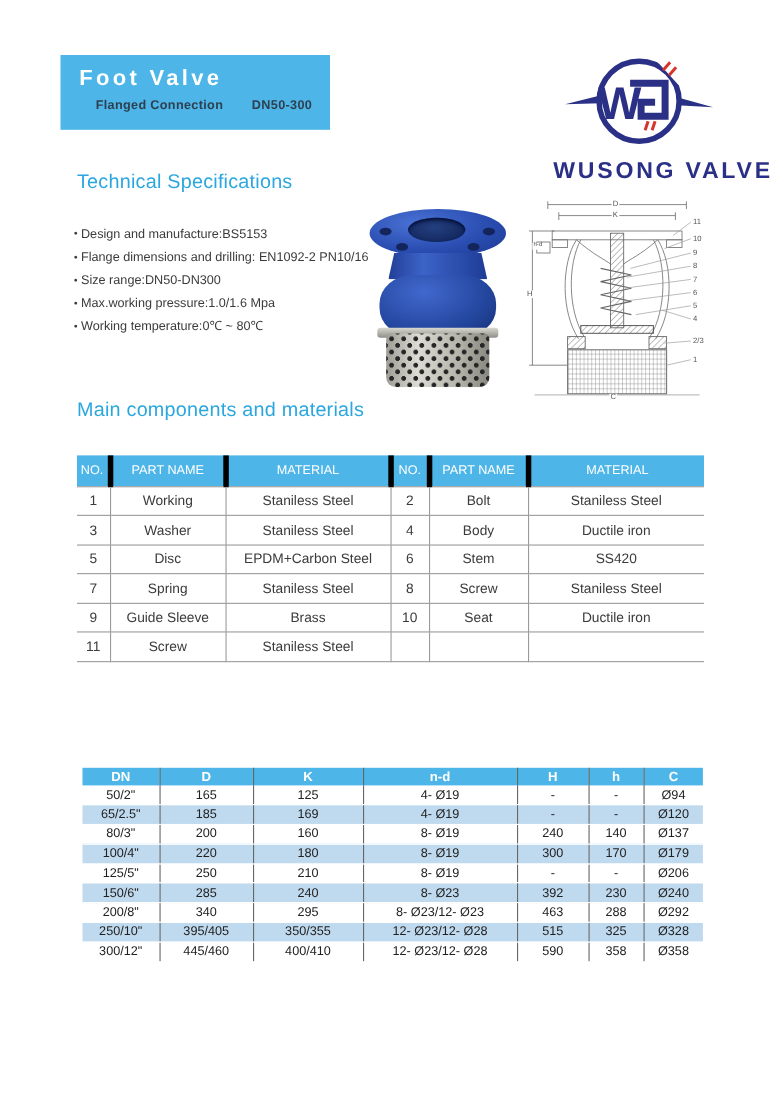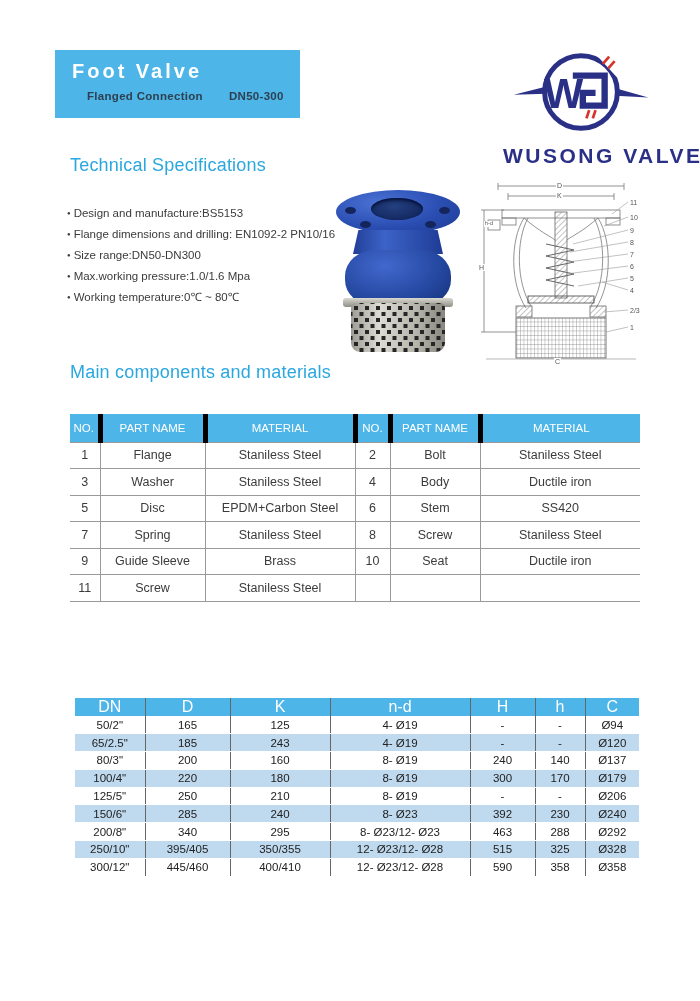--- a/index.html
+++ b/index.html
@@ -70,21 +70,21 @@
   .comp th{background:var(--accent);color:#fff;font-size:11.5px;font-weight:400;height:28px;border-right:5px solid #000000;}
   .comp th:last-child{border-right:none;}
   .comp td{border:1px solid var(--border);text-align:center;font-size:12.5px;height:26.5px;color:#3b3b3b;}
   .comp td:first-child{border-left:none;} .comp td:last-child{border-right:none;}
   .comp th:nth-child(1){width:30px;} .comp th:nth-child(2){width:105px;}
   .comp th:nth-child(3){width:150px;} .comp th:nth-child(4){width:35px;}
   .comp th:nth-child(5){width:90px;}  .comp th:nth-child(6){width:160px;}
 
   
   .dims{position:absolute;left:75px;top:698px;width:564px;}
-  .dims th{background:var(--accent);color:#fff;font-size:16px;font-weight:400;height:16px;border-left:1px solid var(--dimborder);}
+  .dims th{background:var(--accent);color:#fff;font-size:12px;font-weight:700;height:16px;border-left:1px solid var(--dimborder);}
   .dims td{text-align:center;font-size:11.5px;height:17.8px;color:#222;border-left:1px solid var(--dimborder);border-bottom:1px solid #fff;}
   .dims th:first-child,.dims td:first-child{border-left:none;}
   .dims tbody tr:nth-child(even){background:var(--rowalt);}
   .dims th:nth-child(1){width:70px;} .dims th:nth-child(2){width:85px;}
   .dims th:nth-child(3){width:100px;} .dims th:nth-child(4){width:140px;}
   .dims th:nth-child(5){width:65px;} .dims th:nth-child(6){width:50px;}
   .dims th:nth-child(7){width:54px;}
 </style>
 </head>
 <body>
@@ -212,21 +212,21 @@
           <th>PART NAME</th>
           <th>MATERIAL</th>
           <th>NO.</th>
           <th>PART NAME</th>
           <th>MATERIAL</th>
         </tr>
       </thead>
     <tbody>
         <tr>
           <td>1</td>
-          <td>Flange</td>
+          <td>Working</td>
           <td>Staniless Steel</td>
           <td>2</td>
           <td>Bolt</td>
           <td>Staniless Steel</td>
         </tr>
         <tr>
           <td>3</td>
           <td>Washer</td>
           <td>Staniless Steel</td>
           <td>4</td>
@@ -286,21 +286,21 @@
           <td>165</td>
           <td>125</td>
           <td>4- Ø19</td>
           <td>-</td>
           <td>-</td>
           <td>Ø94</td>
         </tr>
         <tr>
           <td>65/2.5"</td>
           <td>185</td>
-          <td>243</td>
+          <td>169</td>
           <td>4- Ø19</td>
           <td>-</td>
           <td>-</td>
           <td>Ø120</td>
         </tr>
         <tr>
           <td>80/3"</td>
           <td>200</td>
           <td>160</td>
           <td>8- Ø19</td>

